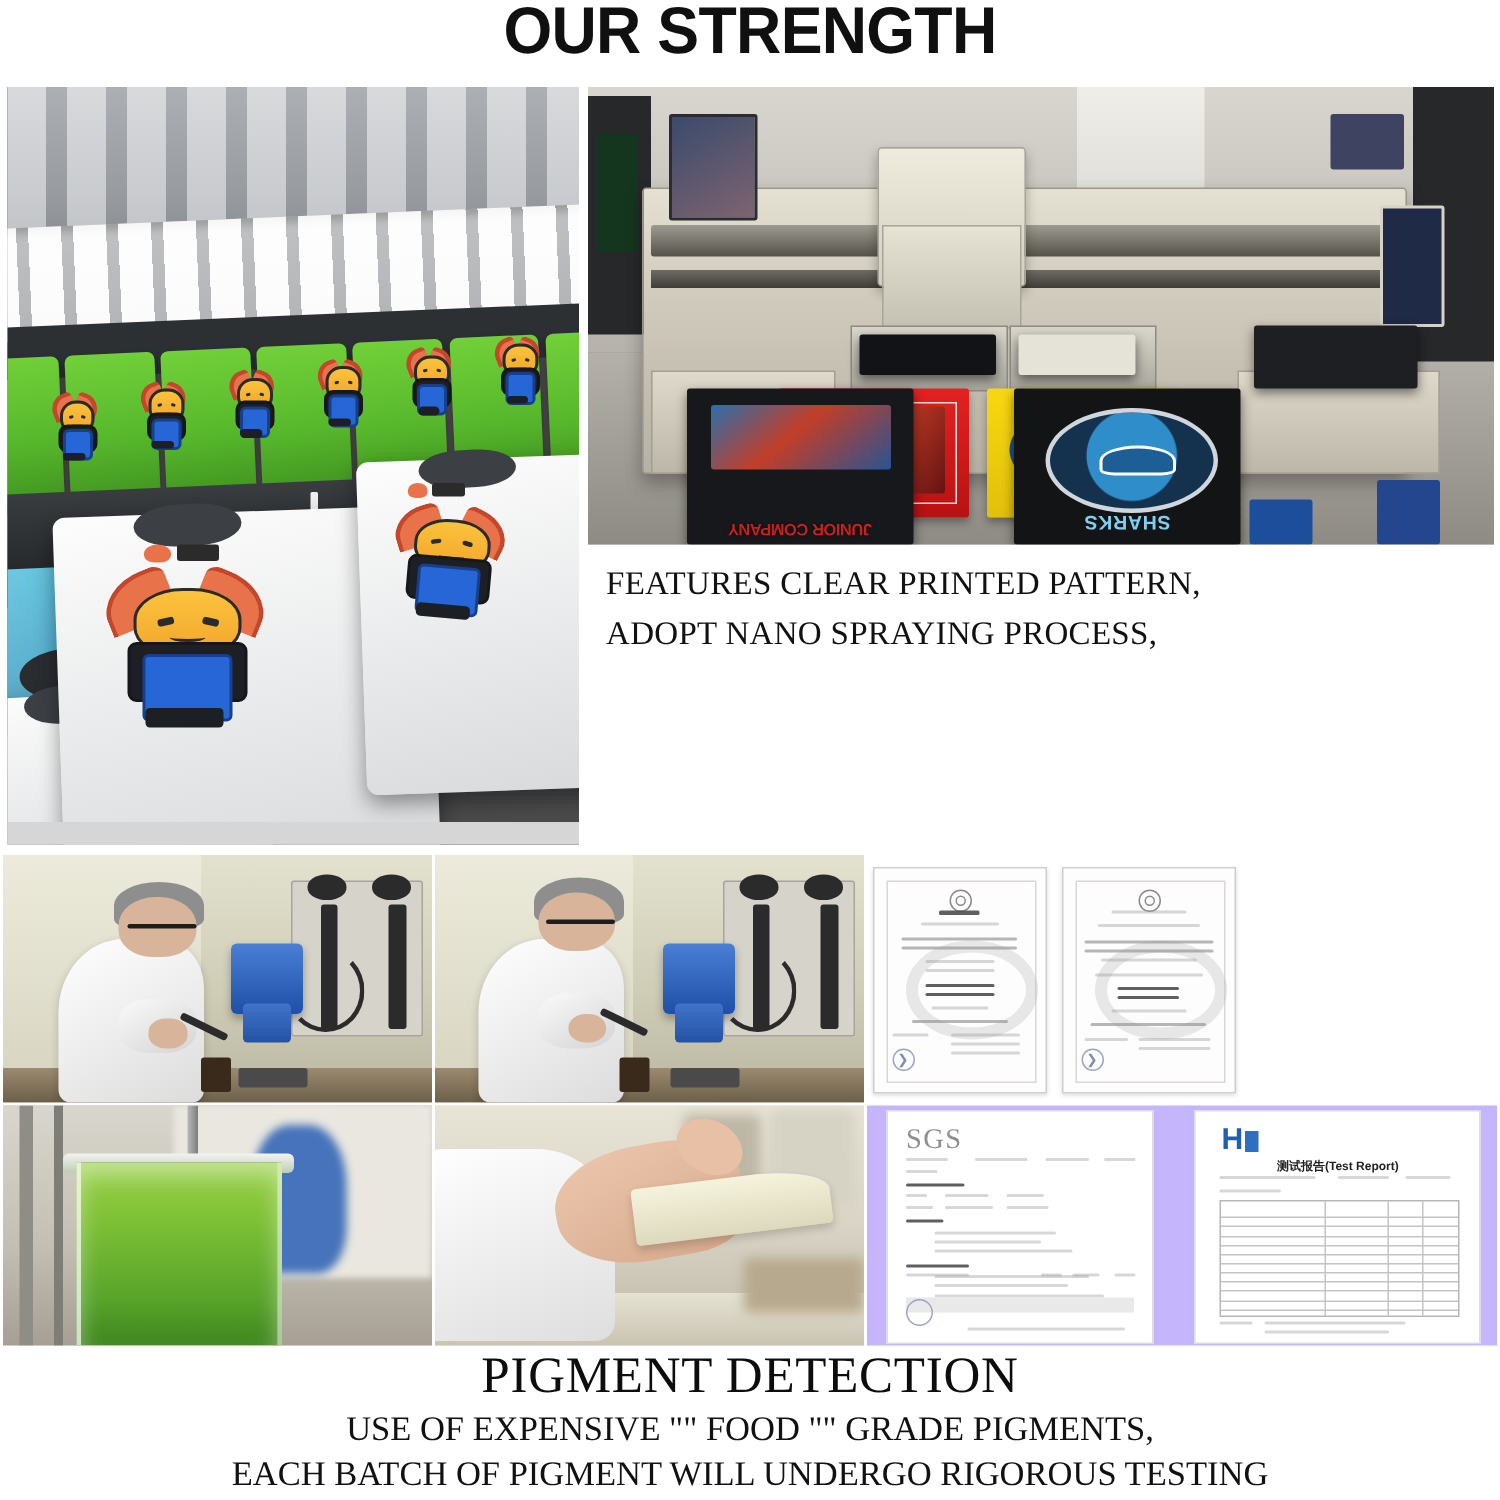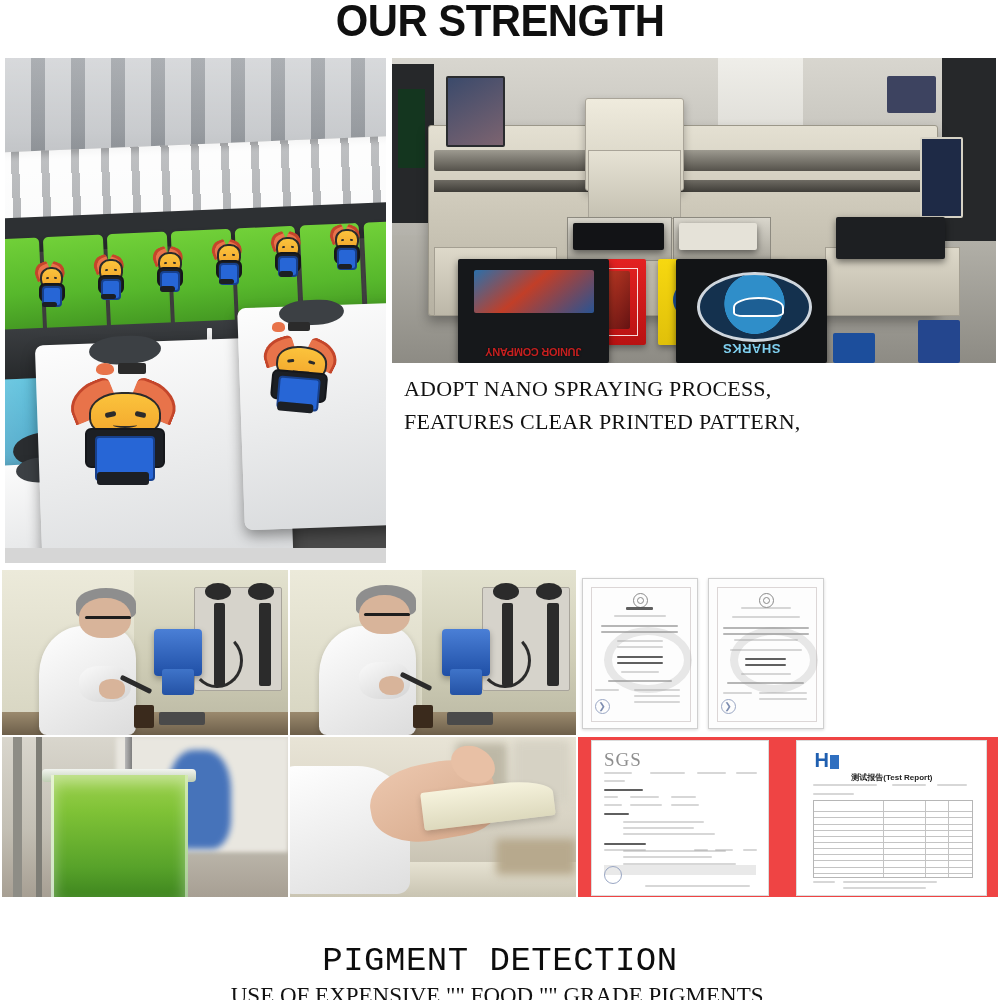--- a/index.html
+++ b/index.html
@@ -157,21 +157,21 @@
     font-family:"Liberation Serif", serif;font-weight:normal;
     font-size:22px;line-height:33px;color:#111;letter-spacing:0.2px;
     margin-left:12px;}
 
   
   #p-lab1{left:2px;top:570px;width:286px;height:165px;background:#cfcfc3;}
   #p-lab2{left:290px;top:570px;width:286px;height:165px;background:#cfcfc3;}
   #p-beaker{left:2px;top:737px;width:286px;height:160px;background:#b9b5ad;}
   #p-hand{left:290px;top:737px;width:286px;height:160px;background:#ddd9d0;}
   #p-docs1{left:578px;top:570px;width:420px;height:165px;background:#ffffff;}
-  #p-docs2{left:578px;top:737px;width:420px;height:160px;background:#ef4444;}
+  #p-docs2{left:578px;top:737px;width:420px;height:160px;background:#c4b5fd;}
 
   
   .lb-wall{position:absolute;inset:0;background:linear-gradient(180deg,#e3e2cf 0%,#cfcdb6 55%,#b9b7a2 100%);}
   .lb-wall2{position:absolute;left:0;top:0;width:46%;height:100%;
     background:linear-gradient(180deg,#eceada,#d6d4c0);}
   .lb-bench{position:absolute;left:0;bottom:0;width:100%;height:14%;
     background:linear-gradient(180deg,#9b8a6e,#6d5f4a);}
   .lb-coat{position:absolute;background:linear-gradient(150deg,#ffffff,#dcdcdc);
     border-radius:45% 30% 8% 8%;box-shadow:0 2px 6px rgba(0,0,0,.18);}
   .lb-head{position:absolute;background:#d8b49a;border-radius:48% 48% 44% 44%;}
@@ -265,22 +265,22 @@
   .tbl{position:absolute;border:1px solid #b6b6b6;}
   .tbl .r{position:absolute;left:0;width:100%;height:1px;background:#c4c4c4;}
   .tbl .c{position:absolute;top:0;height:100%;width:1px;background:#c4c4c4;}
   .sgs-seal{position:absolute;left:7%;bottom:7%;width:16px;height:16px;
     border:1px solid #9aa7c4;border-radius:50%;}
   .sgs-band{position:absolute;left:7%;bottom:13%;width:86%;height:10px;
     background:#e9e9e9;}
 
   
   .bottomtext{position:absolute;left:0;top:898px;width:1000px;text-align:center;}
-  .bt-head{font-family:Liberation Mono, monospace;font-weight:normal;
-    font-size:34px;line-height:40px;color:#0d0d0d;letter-spacing:0.5px;margin-top:43px;}
+  .bt-head{font-family:Liberation Serif, serif;font-weight:normal;
+    font-size:34px;line-height:40px;color:#0d0d0d;letter-spacing:0.5px;}
   .bt-line{font-family:"Liberation Serif",serif;font-size:23px;line-height:30px;color:#111;}
 </style>
 </head>
 <body>
 
 <div class="page">
 
   <div class="title">OUR STRENGTH</div>
 
   <div class="panel" id="p-carousel">
@@ -490,22 +490,22 @@
       </div>
       <div class="txt-sharks rot180">SHARKS</div>
     </div>
 
     <div class="pr-dark" style="left:73.5%;top:52%;width:18%;height:14%;background:#1d1f22;z-index:2"></div>
     <div class="pr-box" style="right:6%;top:86%;width:7%;height:14%;background:#24468e;z-index:5"></div>
     <div class="pr-box" style="left:73%;top:90%;width:7%;height:10%;background:#1c4e9c;z-index:5"></div>
   </div>
 
   <div class="txtblock">
+    <div class="tb-line">FEATURES CLEAR PRINTED PATTERN,</div>
     <div class="tb-line">ADOPT NANO SPRAYING PROCESS,</div>
-    <div class="tb-line">FEATURES CLEAR PRINTED PATTERN,</div>
   </div>
 
   <div class="panel" id="p-lab1">
     <div class="lb-wall"></div>
     <div class="lb-wall2"></div>
     <div class="lb-bench"></div>
     <div class="lb-rig" style="right:2%;top:10%;width:30%;height:62%"></div>
     <div class="lb-blk" style="right:20%;top:8%;width:9%;height:10%;border-radius:50%"></div>
     <div class="lb-blk" style="right:5%;top:8%;width:9%;height:10%;border-radius:50%"></div>
     <div class="lb-blk" style="right:6%;top:20%;width:4%;height:50%"></div>
@@ -677,15 +677,16 @@
       </div>
       <div class="ln faint" style="left:8%;top:91%;width:12%"></div>
       <div class="ln faint" style="left:24%;top:91%;width:50%"></div>
       <div class="ln faint" style="left:24%;top:95%;width:44%"></div>
     </div>
   </div>
 
   <div class="bottomtext">
     <div class="bt-head">PIGMENT DETECTION</div>
     <div class="bt-line">USE OF EXPENSIVE "" FOOD "" GRADE PIGMENTS,</div>
+    <div class="bt-line">EACH BATCH OF PIGMENT WILL UNDERGO RIGOROUS TESTING</div>
   </div>
 
 </div>
 
 </body></html>

